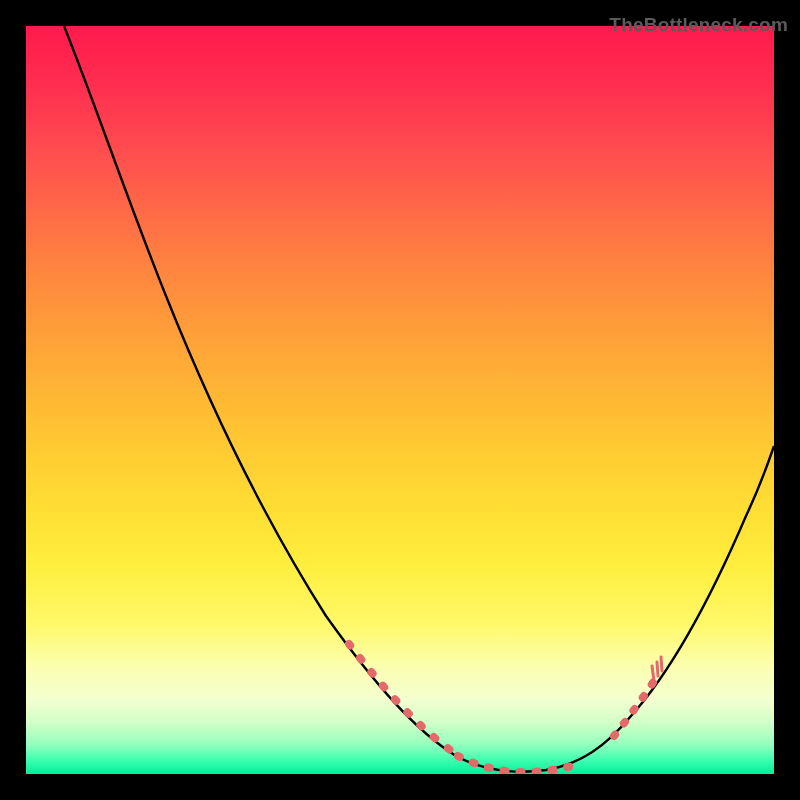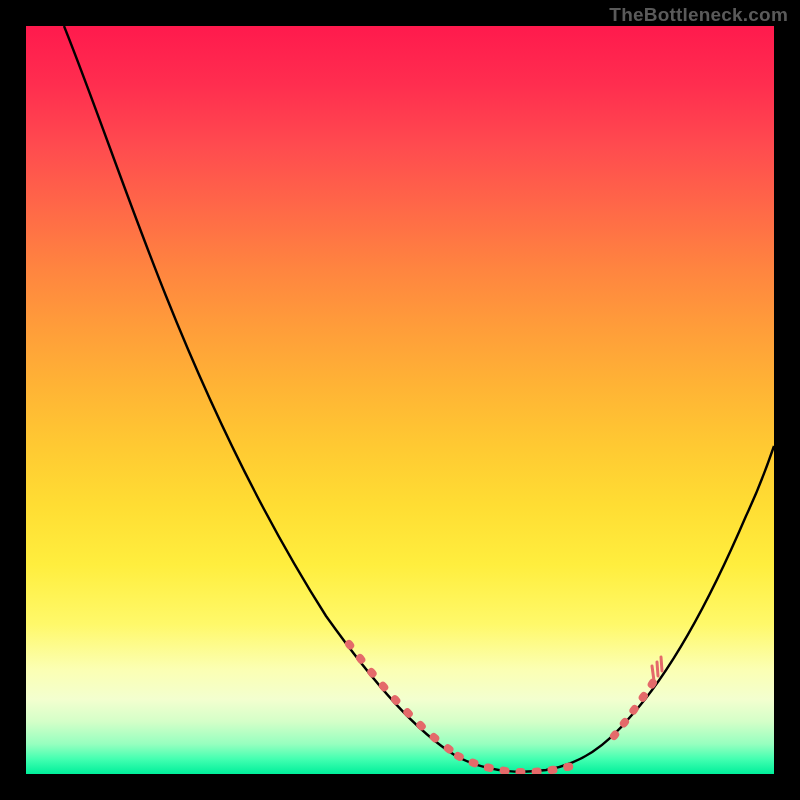--- a/index.html
+++ b/index.html
@@ -32,21 +32,21 @@
       #fbffb3 86%,
       #f3ffcf 90%,
       #d4ffc8 93%,
       #96ffbf 96%,
       #43ffb1 98%,
       #00ef9a 100%
     );
   }
   .watermark {
     position: absolute;
-    top: 4px;
+    top: 14px;
     right: 12px;
     color: #5a5a5a;
     font-size: 19px;
     font-weight: bold;
     letter-spacing: 0.2px;
     z-index: 5;
   }
   svg.curve {
     position: absolute;
     left: 0;

